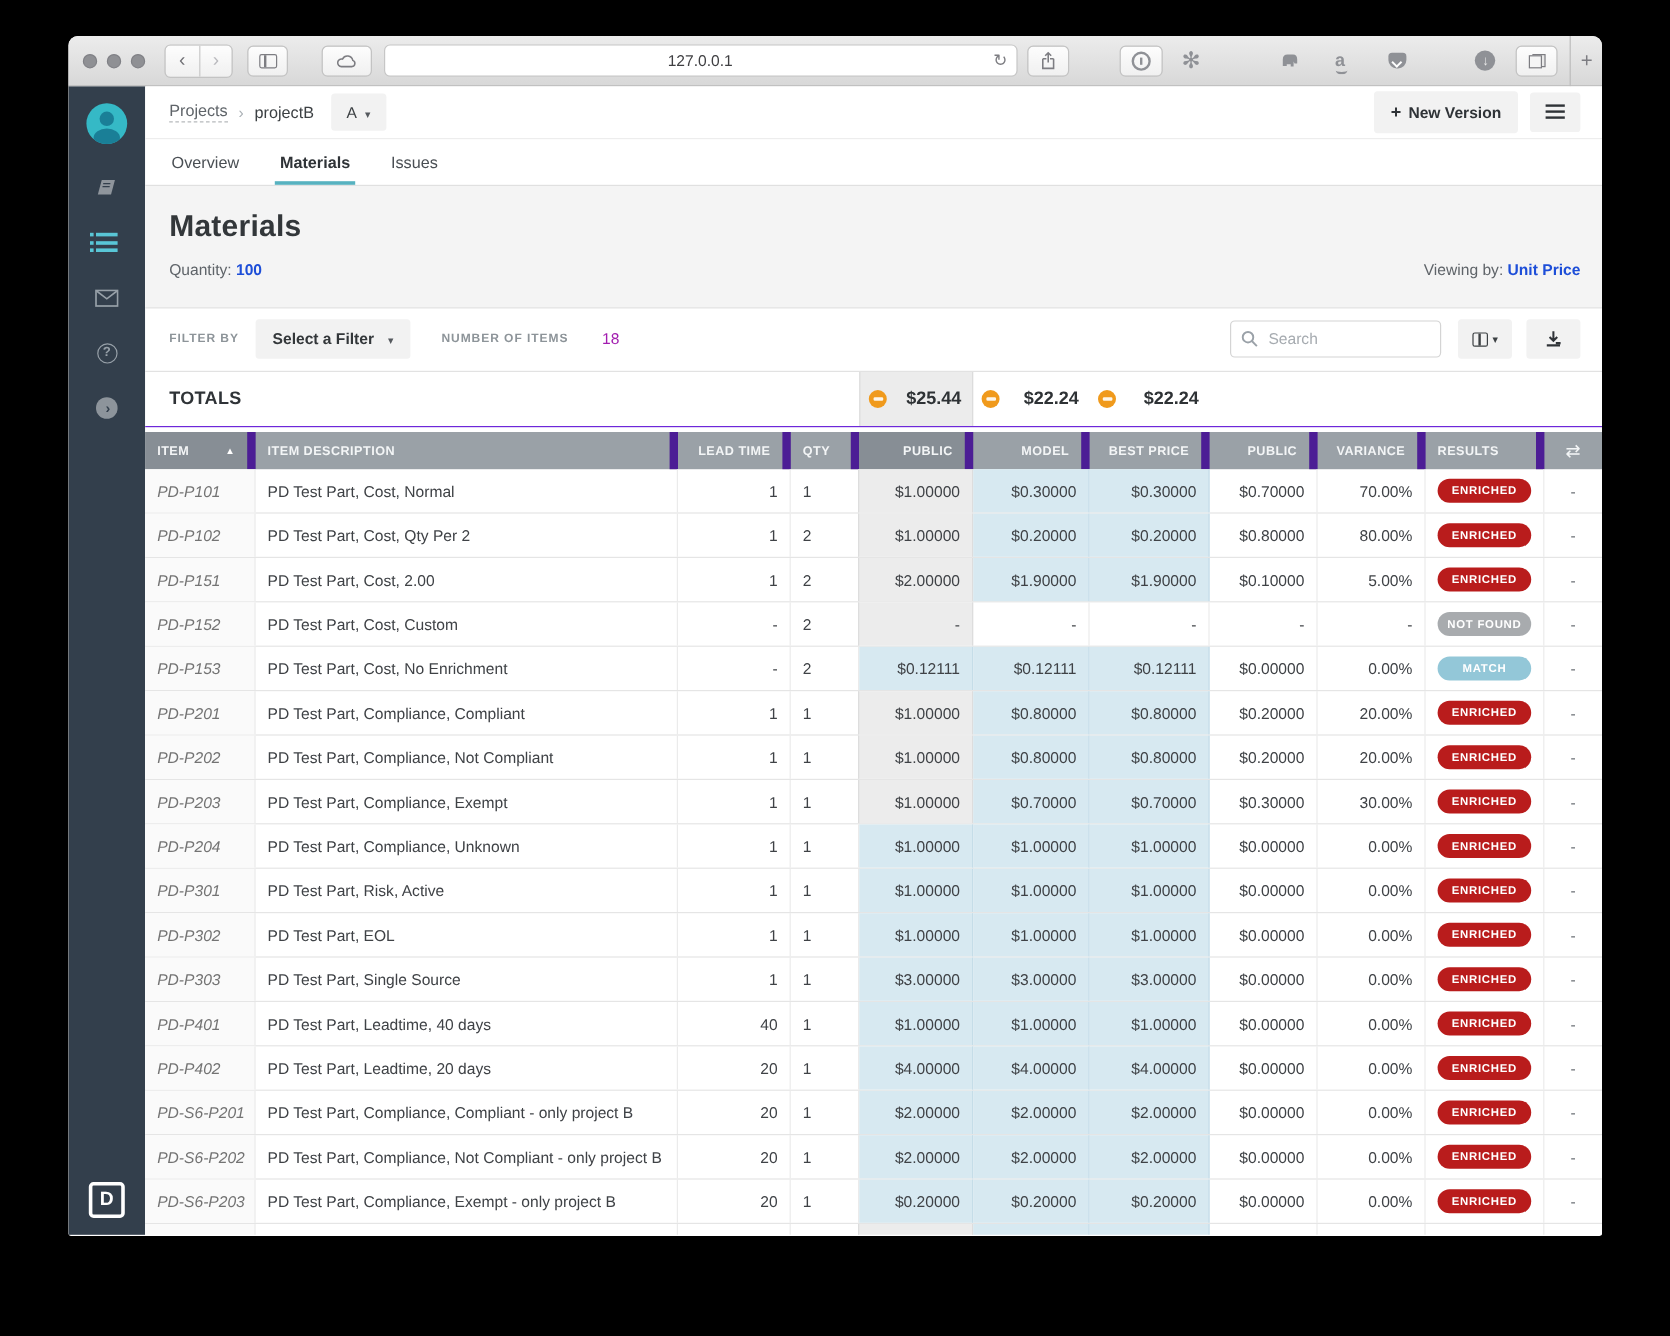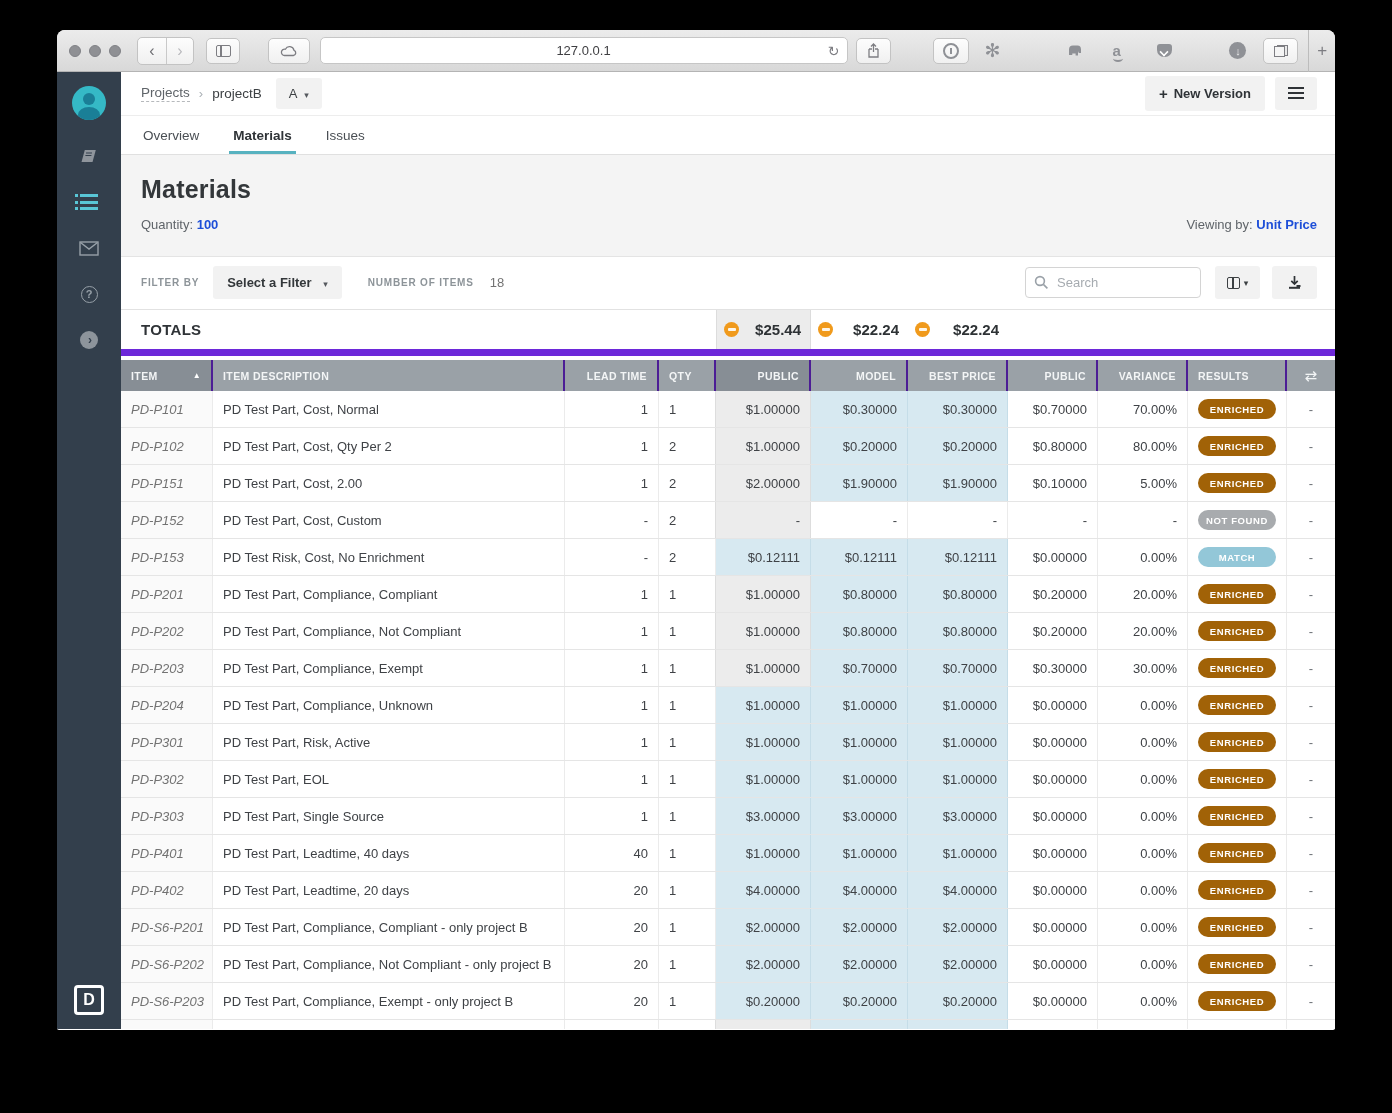--- a/index.html
+++ b/index.html
@@ -94,69 +94,69 @@
   .hero-meta b { color:#1d4ed8; }
   .hero-meta .spacer { flex:1; }
 
   
   .filterbar { display:flex; align-items:center; height:52px; padding:0 18px 0 20px;justify-content:space-between; }
   .lbl { font-size:10px; letter-spacing:.8px; color:#8d9499; font-weight:bold; }
   .filter-btn { margin-left:14px; background:#f2f2f2; border:none; border-radius:3px; padding:9px 14px;
                 font-size:13px; font-weight:bold; color:#33373a; font-family:inherit; }
   .filter-btn .caret { font-size:9px; color:#55595e; margin-left:8px; font-weight:normal; }
   .noi-lbl { margin-left:26px; }
-  .noi-count { margin-left:16px; font-size:13px; color:#737373; }
+  .noi-count { margin-left:28px; font-size:13px; color:#a21caf; }
   .filterbar .spacer { flex:1; }
   .search-wrap { position:relative; width:176px; }
   .search-wrap svg { position:absolute; left:9px; top:8px; }
   .search-input { width:100%; height:31px; border:1px solid #d4d4d4; border-radius:4px; padding:0 8px 0 31px;
                   font-size:13px; color:#3c4043; font-family:inherit; outline:none; }
   .search-input::placeholder { color:#a6abb0; }
   .cols-btn { margin-left:14px; background:#f2f2f2; border:none; border-radius:3px; width:45px; height:33px;
               display:flex; align-items:center; justify-content:center; gap:4px; }
   .i-cols { width:13px; height:12px; border:1.5px solid #3c4043; border-radius:2px; position:relative; }
   .i-cols::before { content:""; position:absolute; left:4.5px; top:0; bottom:0; width:1.5px; background:#3c4043; }
   .cols-btn .caret { font-size:9px; color:#3c4043; }
   .export-btn { margin-left:12px; background:#f2f2f2; border:none; border-radius:3px; width:45px; height:33px;
                 display:flex; align-items:center; justify-content:center; }
 
   
   .totals { display:grid; grid-template-columns:595px 95px 97px 100px 1fr; align-items:stretch;
-            border-top:1px solid #e2e2e2; border-bottom:7px solid #6d28d9; height:48px; }
+            border-top:1px solid #e2e2e2; border-bottom:1px solid #6d28d9; height:48px; }
   .totals-label { display:flex; align-items:center; padding-left:20px; font-size:15px; font-weight:bold; color:#2f3337; letter-spacing:.3px; }
   .tot-cell { display:flex; align-items:center; justify-content:flex-end; padding:0 9px 0 7px; position:relative;
               font-size:15px; font-weight:bold; color:#2e3235; }
   .tot-cell .odot { position:absolute; left:7px; }
   .tot-public { background:#ececec; border-left:1px solid #dcdcdc; border-right:1px solid #dcdcdc; }
   .odot { width:15px; height:15px; border-radius:50%; background:#f09a1c; position:relative; display:inline-block; }
   .odot::before { content:""; position:absolute; left:3.5px; top:6px; width:8px; height:3px; background:#fdf6ea; border-radius:1px; }
 
   
   .gridrow { display:grid; grid-template-columns:92px 352px 94px 57px 95px 97px 100px 90px 90px 99px 48px; }
   .ghead { margin-top:4px; background:#9aa1a7; height:31px; }
   .ghead .hc { display:flex; align-items:center; font-size:10.5px; font-weight:bold; letter-spacing:.4px;
-               color:#f3f5f6; padding:0 10px; border-right:2px solid #4c1d95; }
+               color:#f3f5f6; padding:0 10px; border-right:7px solid #4c1d95; }
   .ghead .hc.dark { background:#878e95; }
   .ghead .hc.right { justify-content:flex-end; }
   .ghead .hc.center { justify-content:center; }
   .ghead .hc .sort { margin-left:auto; font-size:8px; color:#fff; }
   .ghead .hc.h-comp { font-size:15px; font-weight:normal; border-right:none; }
 
   .gbody .row { height:37px; border-bottom:1px solid #e5e5e5; }
   .cell { display:flex; align-items:center; font-size:13px; color:#3f4246; padding:0 10px;
           border-right:1px solid #ebebeb; overflow:hidden; white-space:nowrap; }
   .cell.right { justify-content:flex-end; }
   .cell.center { justify-content:center; padding:0 4px; }
   .c-item { background:#fafafa; color:#737373;font-style:italic; }
   .c-comp { border-right:none; color:#6b7075; }
   .bg-gray { background:#ececec; border-right:1px solid #dddddd; border-left:1px solid #dddddd; margin-left:-1px; }
   .bg-blue { background:#d7e9f1; border-right:1px solid #c5dde8; }
   .badge { display:inline-block; width:84px; text-align:center; padding:5px 0 4px; border-radius:11px;
            font-size:9.5px; font-weight:bold; letter-spacing:.6px; color:#fff; }
-  .badge-enriched { background:#a16207; }
+  .badge-enriched { background:#b91c1c; }
   .badge-match { background:#93c7d8; }
   .badge-notfound { background:#a8abae; }
   .row.partial { height:9px; border-bottom:none; overflow:hidden; }
   .row.partial .cell { height:37px; }
 </style>
 </head>
 <body>
 
 <div class="stage">
   <div class="window">
@@ -406,21 +406,21 @@
               <div class="cell right c-best">-</div>
               <div class="cell right">-</div>
               <div class="cell right">-</div>
               <div class="cell c-results">
                 <span class="badge badge-notfound">NOT FOUND</span>
               </div>
               <div class="cell center c-comp">-</div>
             </div>
             <div class="gridrow row">
               <div class="cell c-item">PD-P153</div>
-              <div class="cell c-desc">PD Test Risk, Cost, No Enrichment</div>
+              <div class="cell c-desc">PD Test Part, Cost, No Enrichment</div>
               <div class="cell right">-</div>
               <div class="cell">2</div>
               <div class="cell right c-public bg-blue">$0.12111</div>
               <div class="cell right c-model bg-blue">$0.12111</div>
               <div class="cell right c-best bg-blue">$0.12111</div>
               <div class="cell right">$0.00000</div>
               <div class="cell right">0.00%</div>
               <div class="cell c-results">
                 <span class="badge badge-match">MATCH</span>
               </div>

